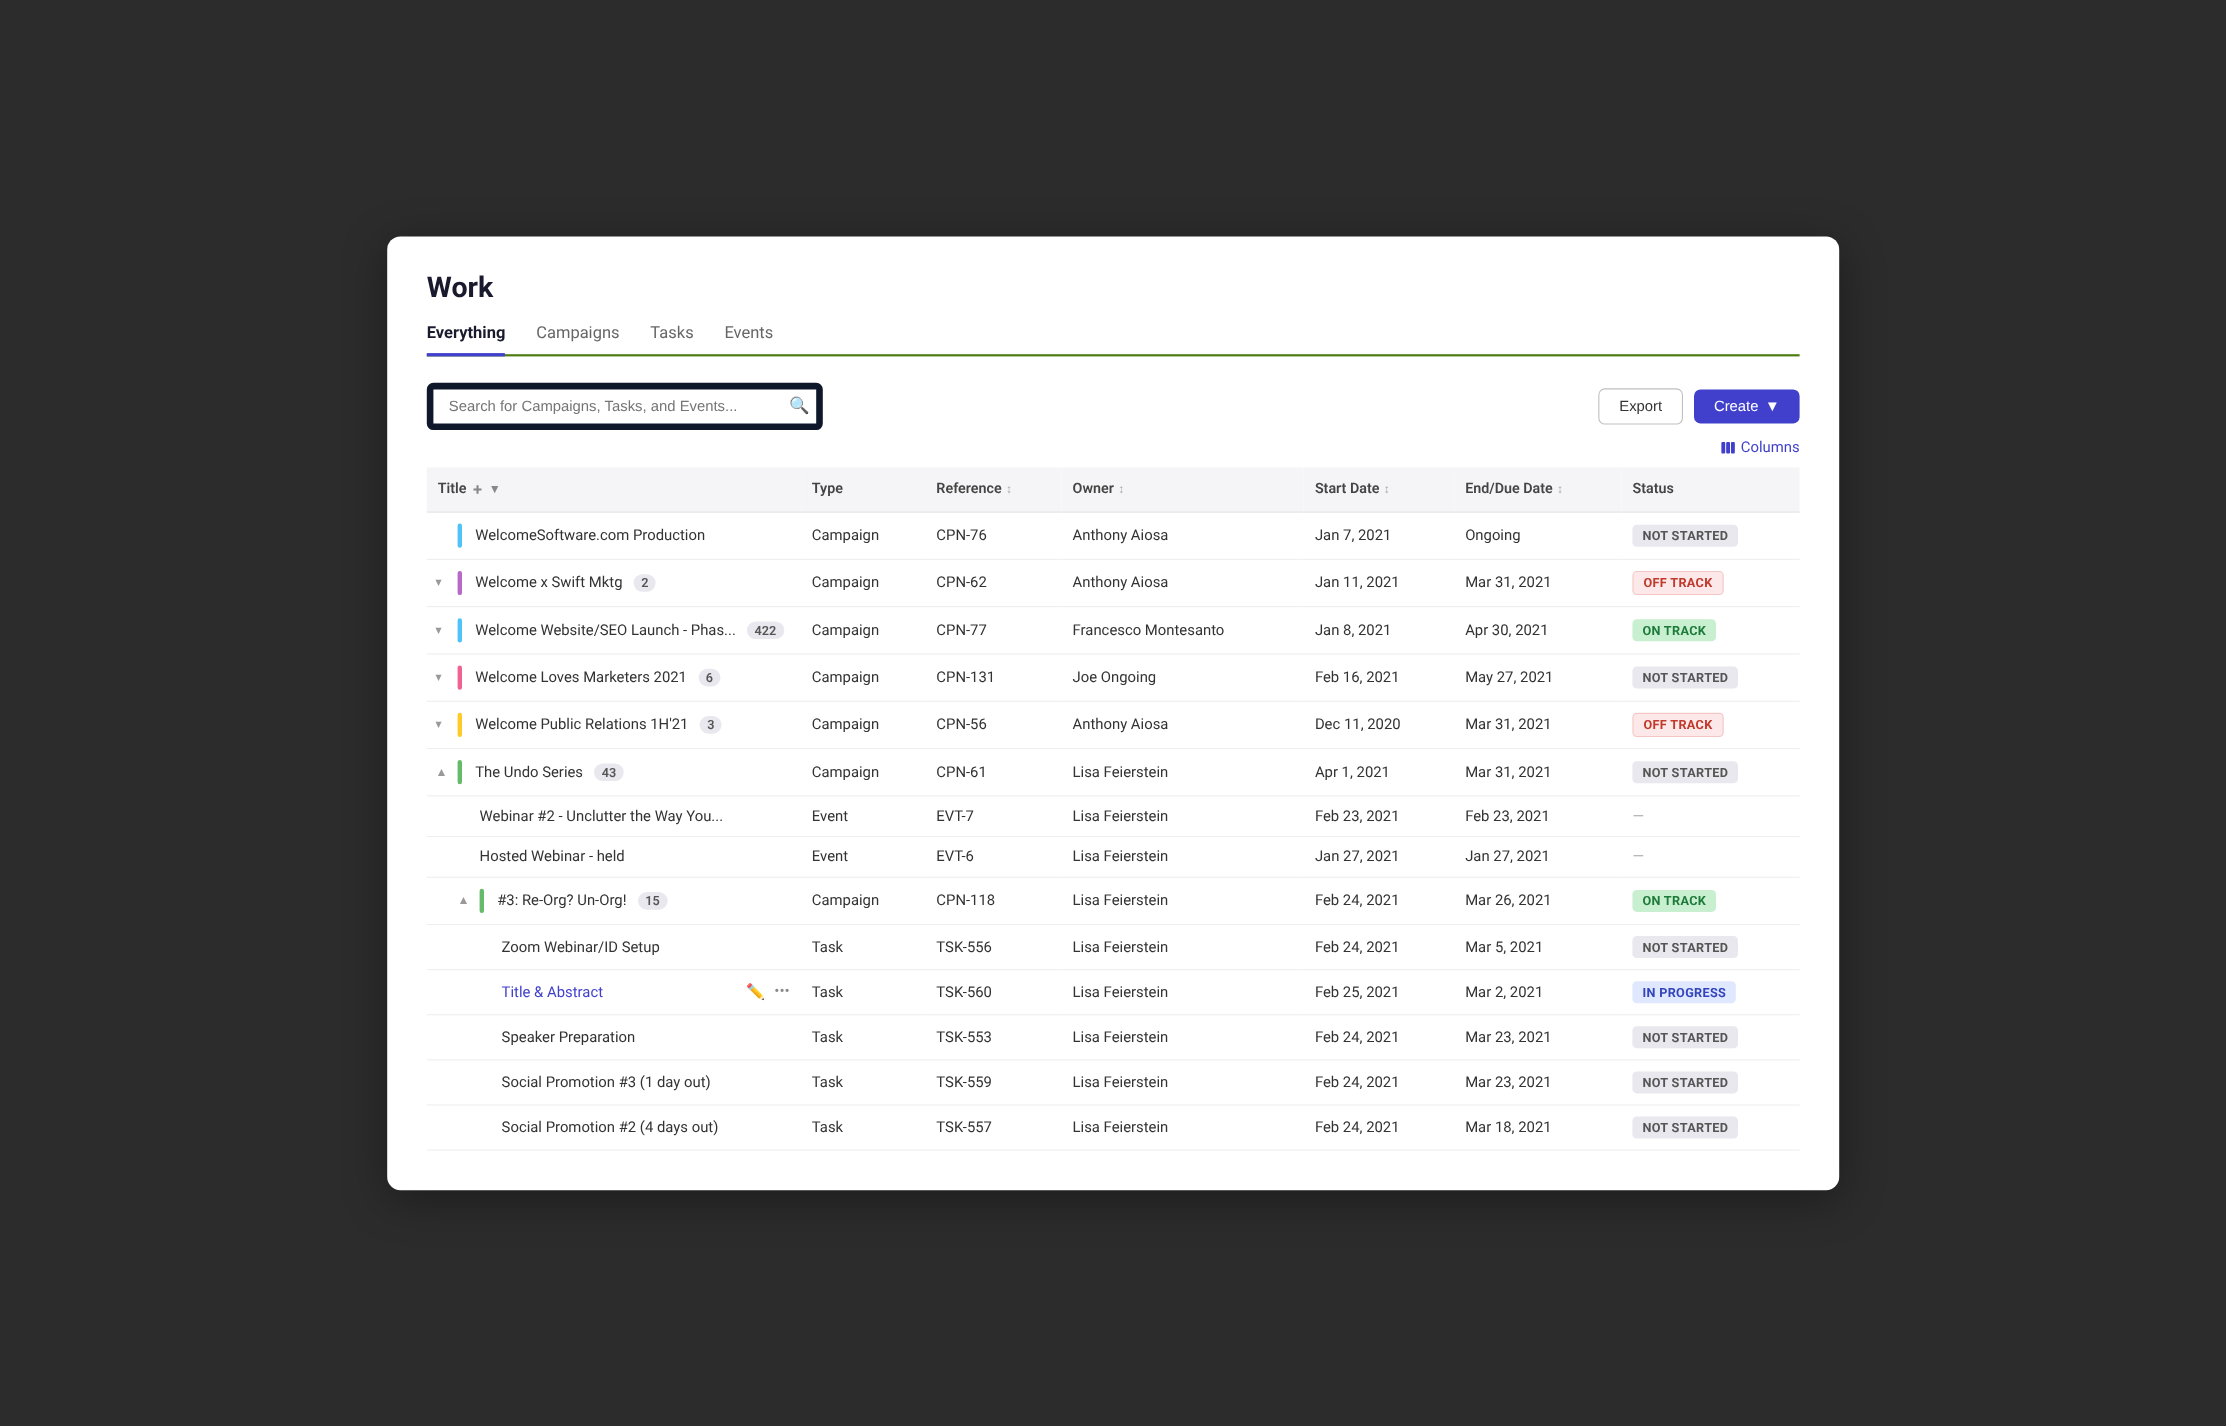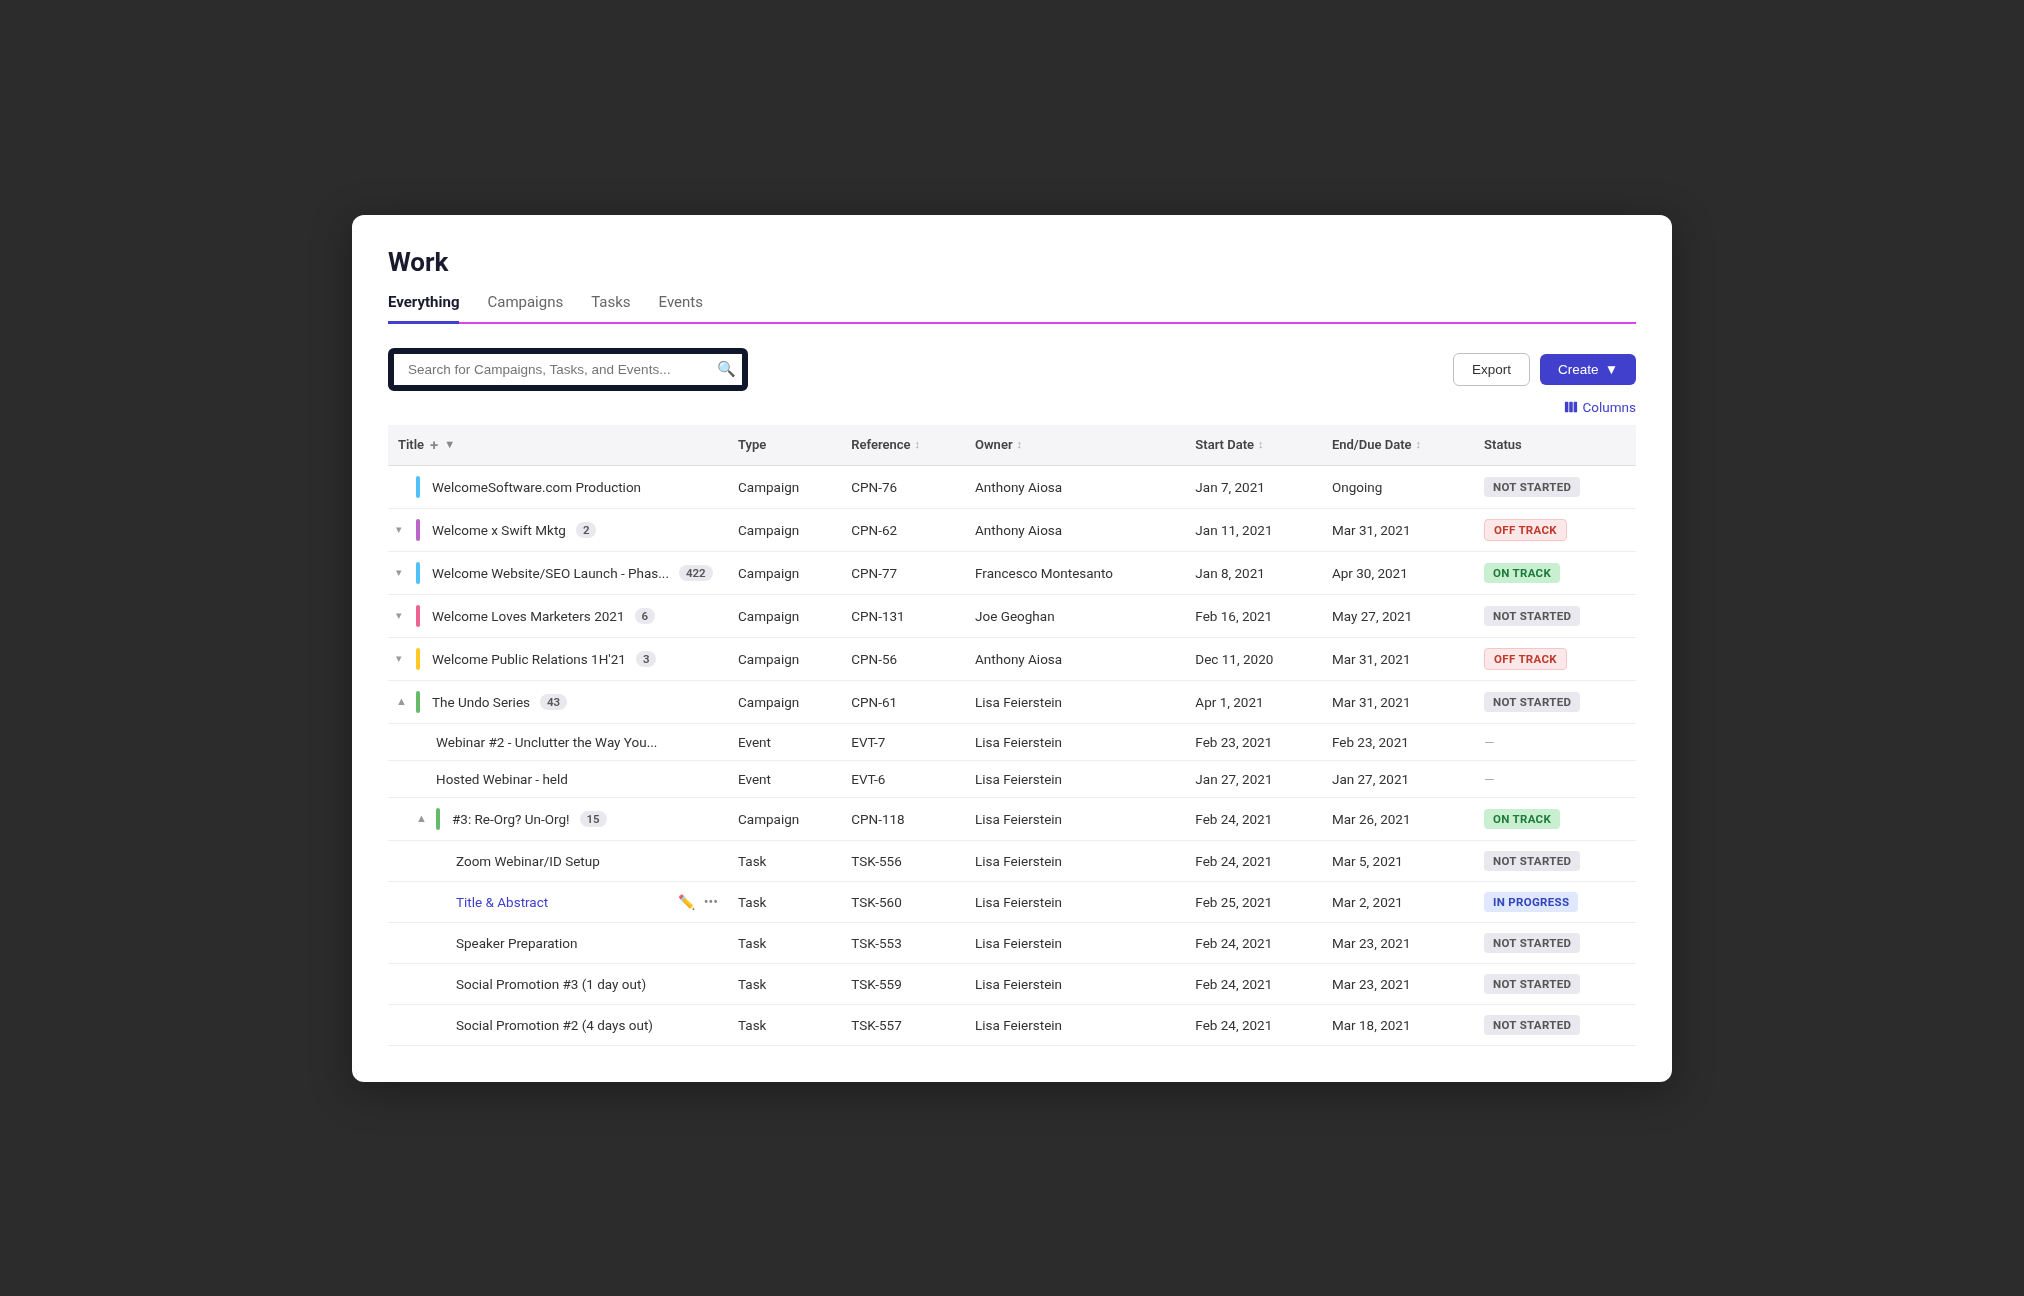--- a/index.html
+++ b/index.html
@@ -21,21 +21,21 @@
     }
     .page-title {
       font-size: 26px;
       font-weight: 700;
       color: #1a1a2e;
       margin-bottom: 16px;
     }
     .tabs {
       display: flex;
       gap: 28px;
-      border-bottom: 2px solid #d946ef;
+      border-bottom: 2px solid #4d7c0f;
       margin-bottom: 24px;
     }
     .tab {
       font-size: 15px;
       color: #666;
       padding-bottom: 10px;
       cursor: pointer;
       border-bottom: 3px solid transparent;
       margin-bottom: -2px;
     }
@@ -362,21 +362,21 @@
           <td style="padding-left: 8px;">
             <div class="title-cell">
               <span class="chevron">▾</span>
               <span class="campaign-bar" style="background: rgb(240, 98, 146);"></span>
               <span>Welcome Loves Marketers 2021</span>
               <span class="badge-count">6</span>
             </div>
           </td>
           <td>Campaign</td>
           <td>CPN-131</td>
-          <td>Joe Geoghan</td>
+          <td>Joe Ongoing</td>
           <td>Feb 16, 2021</td>
           <td>May 27, 2021</td>
           <td><span class="status-badge status-not-started">NOT STARTED</span></td>
         </tr>
         <tr>
           <td style="padding-left: 8px;">
             <div class="title-cell">
               <span class="chevron">▾</span>
               <span class="campaign-bar" style="background: rgb(255, 202, 40);"></span>
               <span>Welcome Public Relations 1H'21</span>

